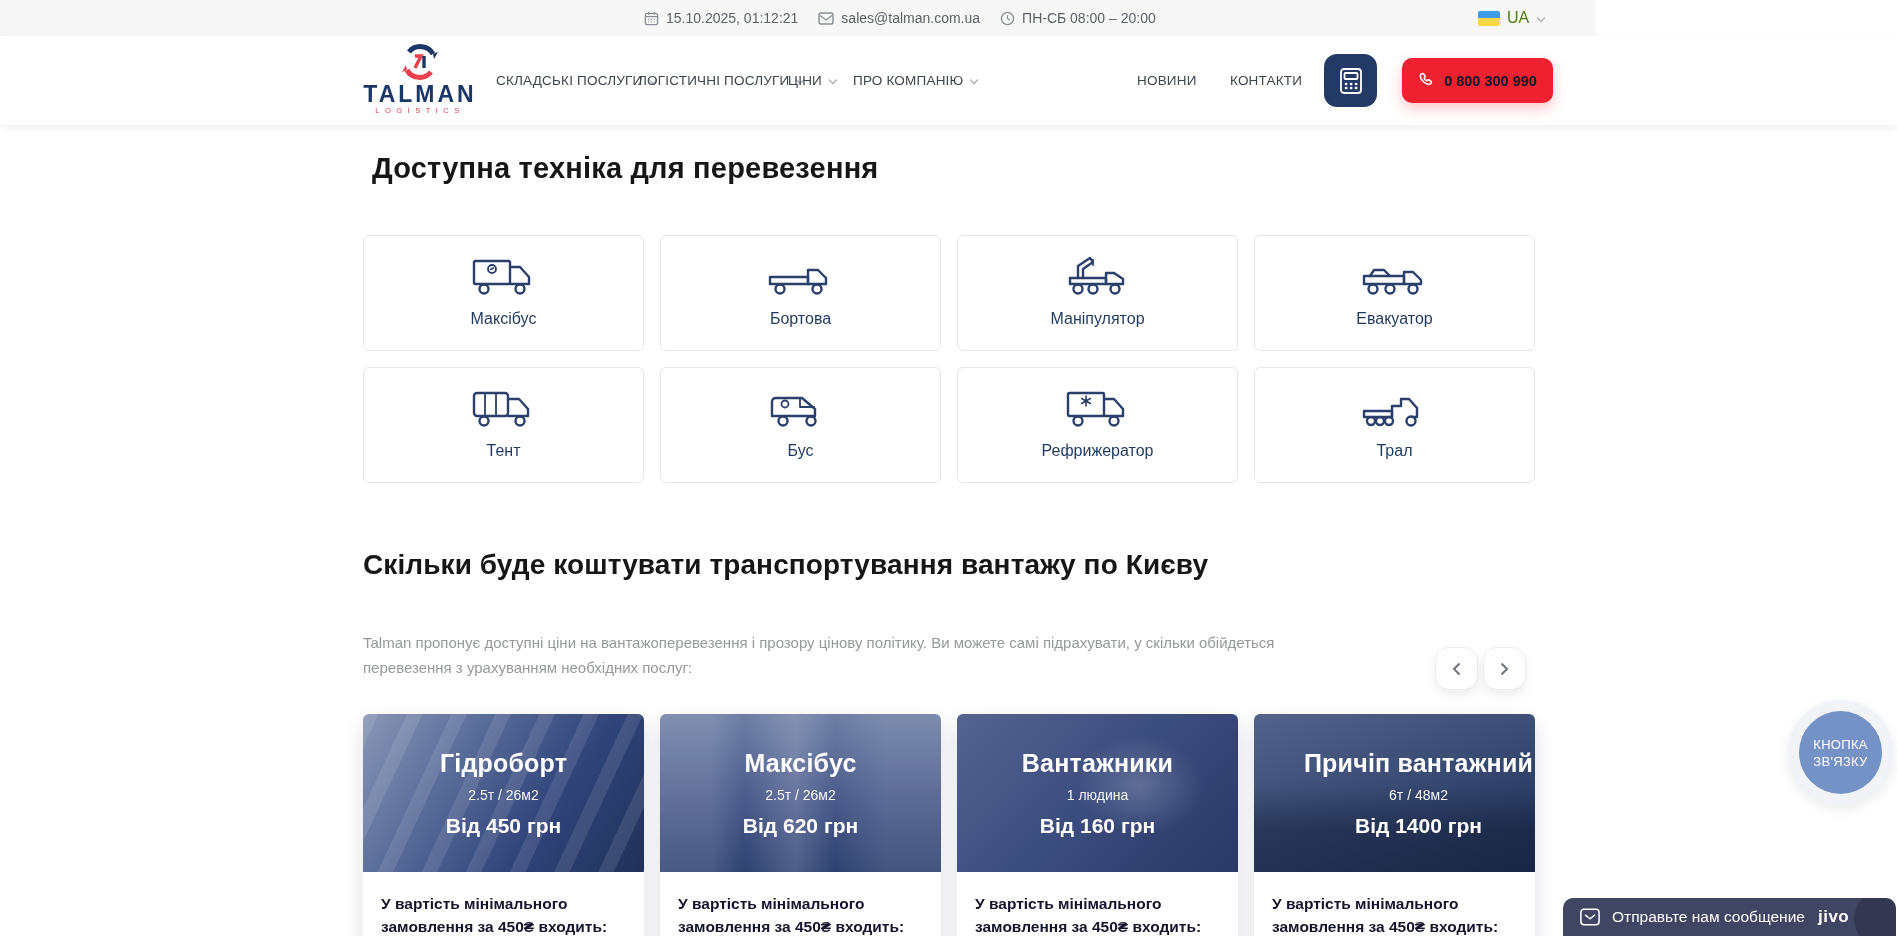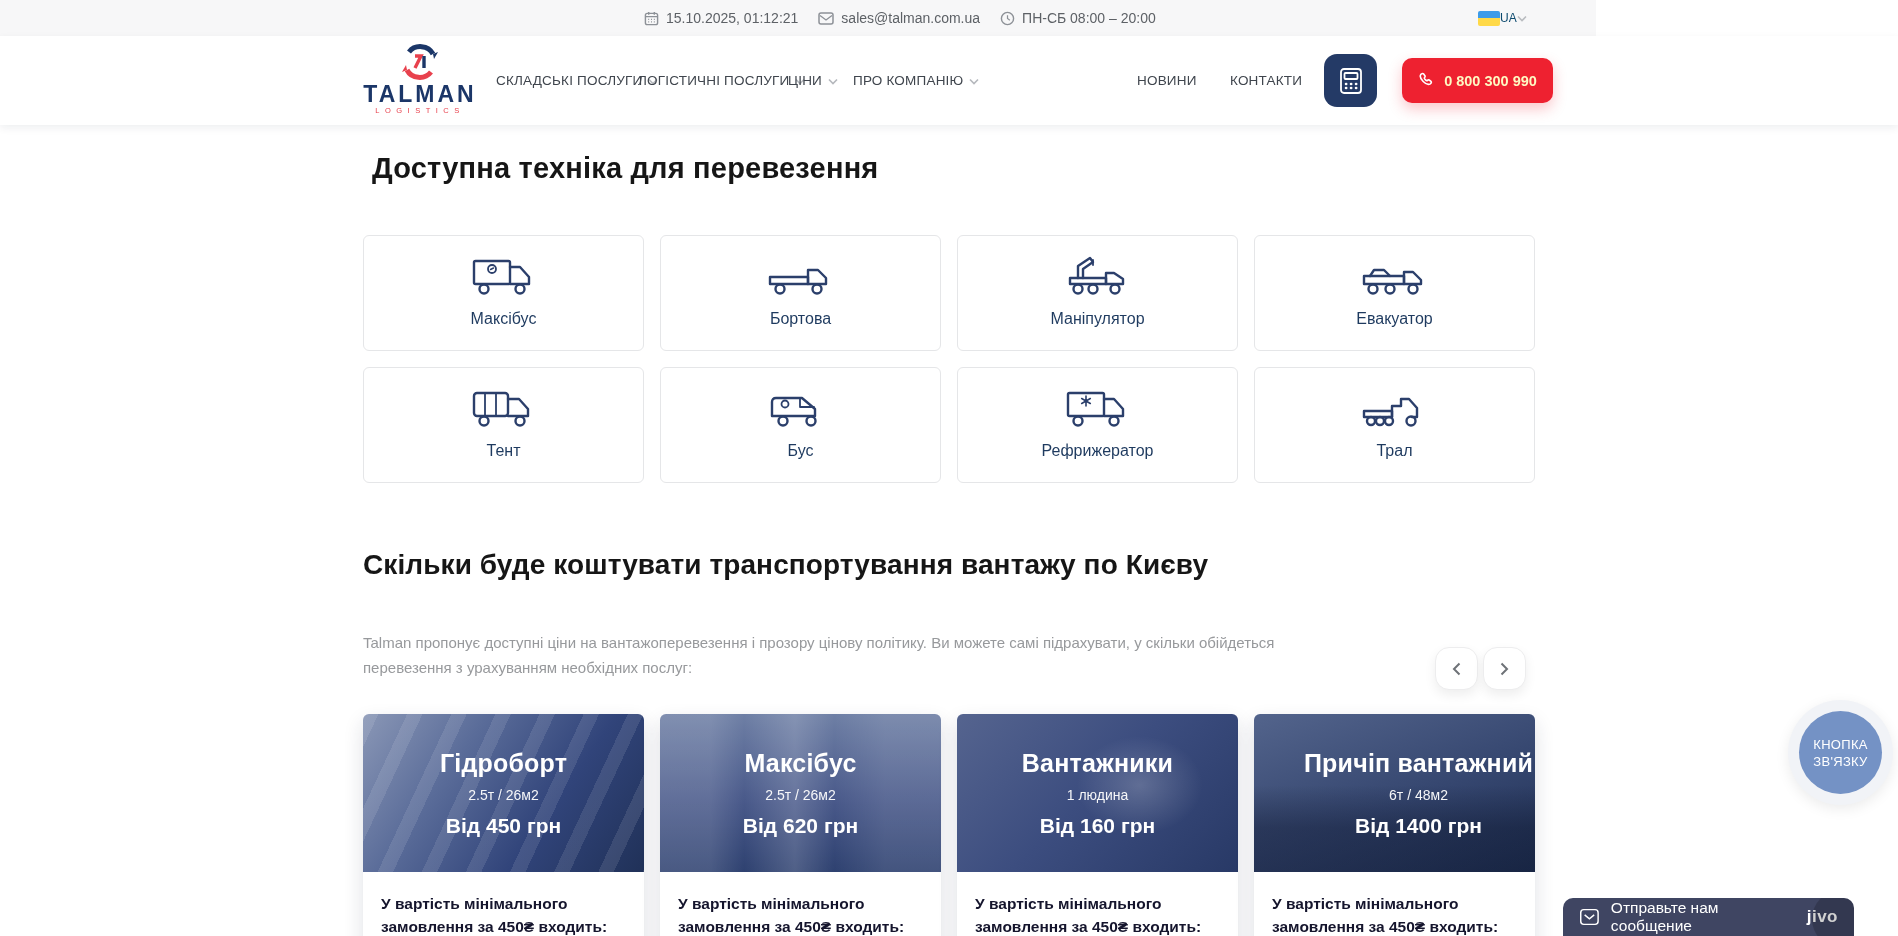--- a/index.html
+++ b/index.html
@@ -4,36 +4,36 @@
 <style>
   * { margin:0; padding:0; box-sizing:border-box; }
   html,body { width:1898px; height:936px; overflow:hidden; }
   body { position:relative; font-family:"Liberation Sans", sans-serif; background:#ffffff; }
 
   
   .topbar { position:absolute; left:0; top:0; width:1596px; height:36px; background:#f7f7f8; }
   .topbar-info { position:absolute; left:644px; top:0; height:36px; display:flex; align-items:center; gap:20px; }
   .tb-item { display:flex; align-items:center; gap:7px; color:#5d6166; font-size:14px; }
   .tb-item svg { display:block; color:#8d9197; }
-  .lang { position:absolute; left:1478px; top:0; height:36px; display:flex; align-items:center; color:#0c4a6e; font-size:12px; cursor:pointer; }
+  .lang { position:absolute; left:1478px; top:0; height:36px; display:flex; align-items:center; gap:7px; color:#4d7c0f; font-size:16px; cursor:pointer; }
   .flag { width:22px; height:15px; border-radius:2px; overflow:hidden; display:inline-block; }
   .flag .b { display:block; width:100%; height:50%; background:#3d9be9; }
   .flag .y { display:block; width:100%; height:50%; background:#fls; background:#ffd948; }
   .chev { color:#b9bcc0; }
 
   
   .header { position:absolute; left:0; top:36px; width:1898px; height:89px; background:#ffffff; box-shadow:0 3px 8px rgba(20,30,60,.07); z-index:5; }
   .logo { position:absolute; left:348px; top:5px; width:144px; text-align:center; cursor:pointer; }
   .logo-emblem { display:block; margin:0 auto 1px; }
   .logo-title { font-size:23px; font-weight:bold; color:#1b3668; letter-spacing:3px; line-height:20px; }
   .logo-sub { font-size:7.5px; color:#e8414d; letter-spacing:5.5px; margin-top:2px; }
   .nav-item { position:absolute; top:0; height:89px; display:flex; align-items:center; gap:6px; font-size:13.5px; color:#3f454d; letter-spacing:.2px; cursor:pointer; white-space:nowrap; }
   .nav-item svg { color:#b5b8bd; margin-top:2px; }
   .calc-btn { position:absolute; left:1324px; top:18px; width:53px; height:53px; background:#243a66; border-radius:13px; display:flex; align-items:center; justify-content:center; cursor:pointer; }
-  .phone-btn { position:absolute; left:1402px; top:22px; width:151px; height:45px; background:#ee2130; border-radius:10px; display:flex; align-items:center; justify-content:center; gap:9px; color:#fef9c3; font-size:14.5px; font-weight:bold; cursor:pointer; box-shadow:0 6px 14px rgba(238,33,48,.25); }
+  .phone-btn { position:absolute; left:1402px; top:22px; width:151px; height:45px; background:#ee2130; border-radius:10px; display:flex; align-items:center; justify-content:center; gap:9px; color:#0f172a; font-size:14.5px; font-weight:bold; cursor:pointer; box-shadow:0 6px 14px rgba(238,33,48,.25); }
 
   
   .h1 { position:absolute; left:372px; top:152px; font-size:29px; font-weight:bold; color:#161616; letter-spacing:.2px; }
   .h2 { position:absolute; left:363px; top:549px; font-size:28px; font-weight:bold; color:#161616; letter-spacing:.1px; white-space:nowrap; }
   .lead { position:absolute; left:363px; top:630px; width:950px; font-size:15px; line-height:25px; color:#97999c; }
 
   
   .veh-grid { position:absolute; left:363px; top:235px; width:1172px; display:grid; grid-template-columns:repeat(4,281px); grid-auto-rows:116px; gap:16px; }
   .veh-card { background:#fff; border:1px solid #e5e6e8; border-radius:6px; display:flex; flex-direction:column; align-items:center; justify-content:center; gap:12px; cursor:pointer; }
   .veh-card .icon { color:#2b3f6b; height:40px; display:flex; align-items:flex-end; }
@@ -60,21 +60,21 @@
       linear-gradient(0deg, rgba(10,18,40,.35) 0 28%, rgba(10,18,40,0) 55%),
       linear-gradient(160deg,#53648c 0%,#35466f 55%,#1f2f52 100%); padding-left: 48px; }
   .price-title { font-size:25px; font-weight:bold; letter-spacing:.2px; }
   .price-spec { font-size:14px; margin-top:9px; opacity:.95; }
   .price-from { font-size:21px; font-weight:bold; margin-top:11px; }
   .price-body { padding:20px 18px; font-size:15.5px; font-weight:bold; line-height:23px; color:#15152d; }
 
   
   .callback { position:absolute; left:1788px; top:700px; width:105px; height:105px; border-radius:50%; background:#f1f3f7; box-shadow:0 4px 14px rgba(0,0,0,.08); display:flex; align-items:center; justify-content:center; cursor:pointer; }
   .callback-inner { width:83px; height:83px; border-radius:50%; background:#7492c5; color:#fff; display:flex; flex-direction:column; align-items:center; justify-content:center; font-size:13px; line-height:17px; letter-spacing:.3px; text-align:center; }
-  .jivo { position:absolute; left:1563px; top:898px; width:291px; height:38px; background:#3f4562; border-radius:10px 10px 0 0; display:flex; align-items:center; padding:0 16px; gap:11px; color:#fff; overflow:hidden; cursor:pointer; }
+  .jivo { position:absolute; left:1563px; top:898px; width:333px; height:38px; background:#3f4562; border-radius:10px 10px 0 0; display:flex; align-items:center; padding:0 16px; gap:11px; color:#fff; overflow:hidden; cursor:pointer; }
   .jivo:after { content:""; position:absolute; right:-16px; top:-8px; width:58px; height:58px; border-radius:50%; background:rgba(0,0,0,.18); }
   .jivo-msg { font-size:15.5px; }
   .jivo-brand { font-size:17px; font-weight:bold; letter-spacing:.5px; margin-left:2px; }
 </style>
 </head>
 <body>
 
 <div class="topbar">
   <div class="topbar-info">
     <div class="tb-item">

